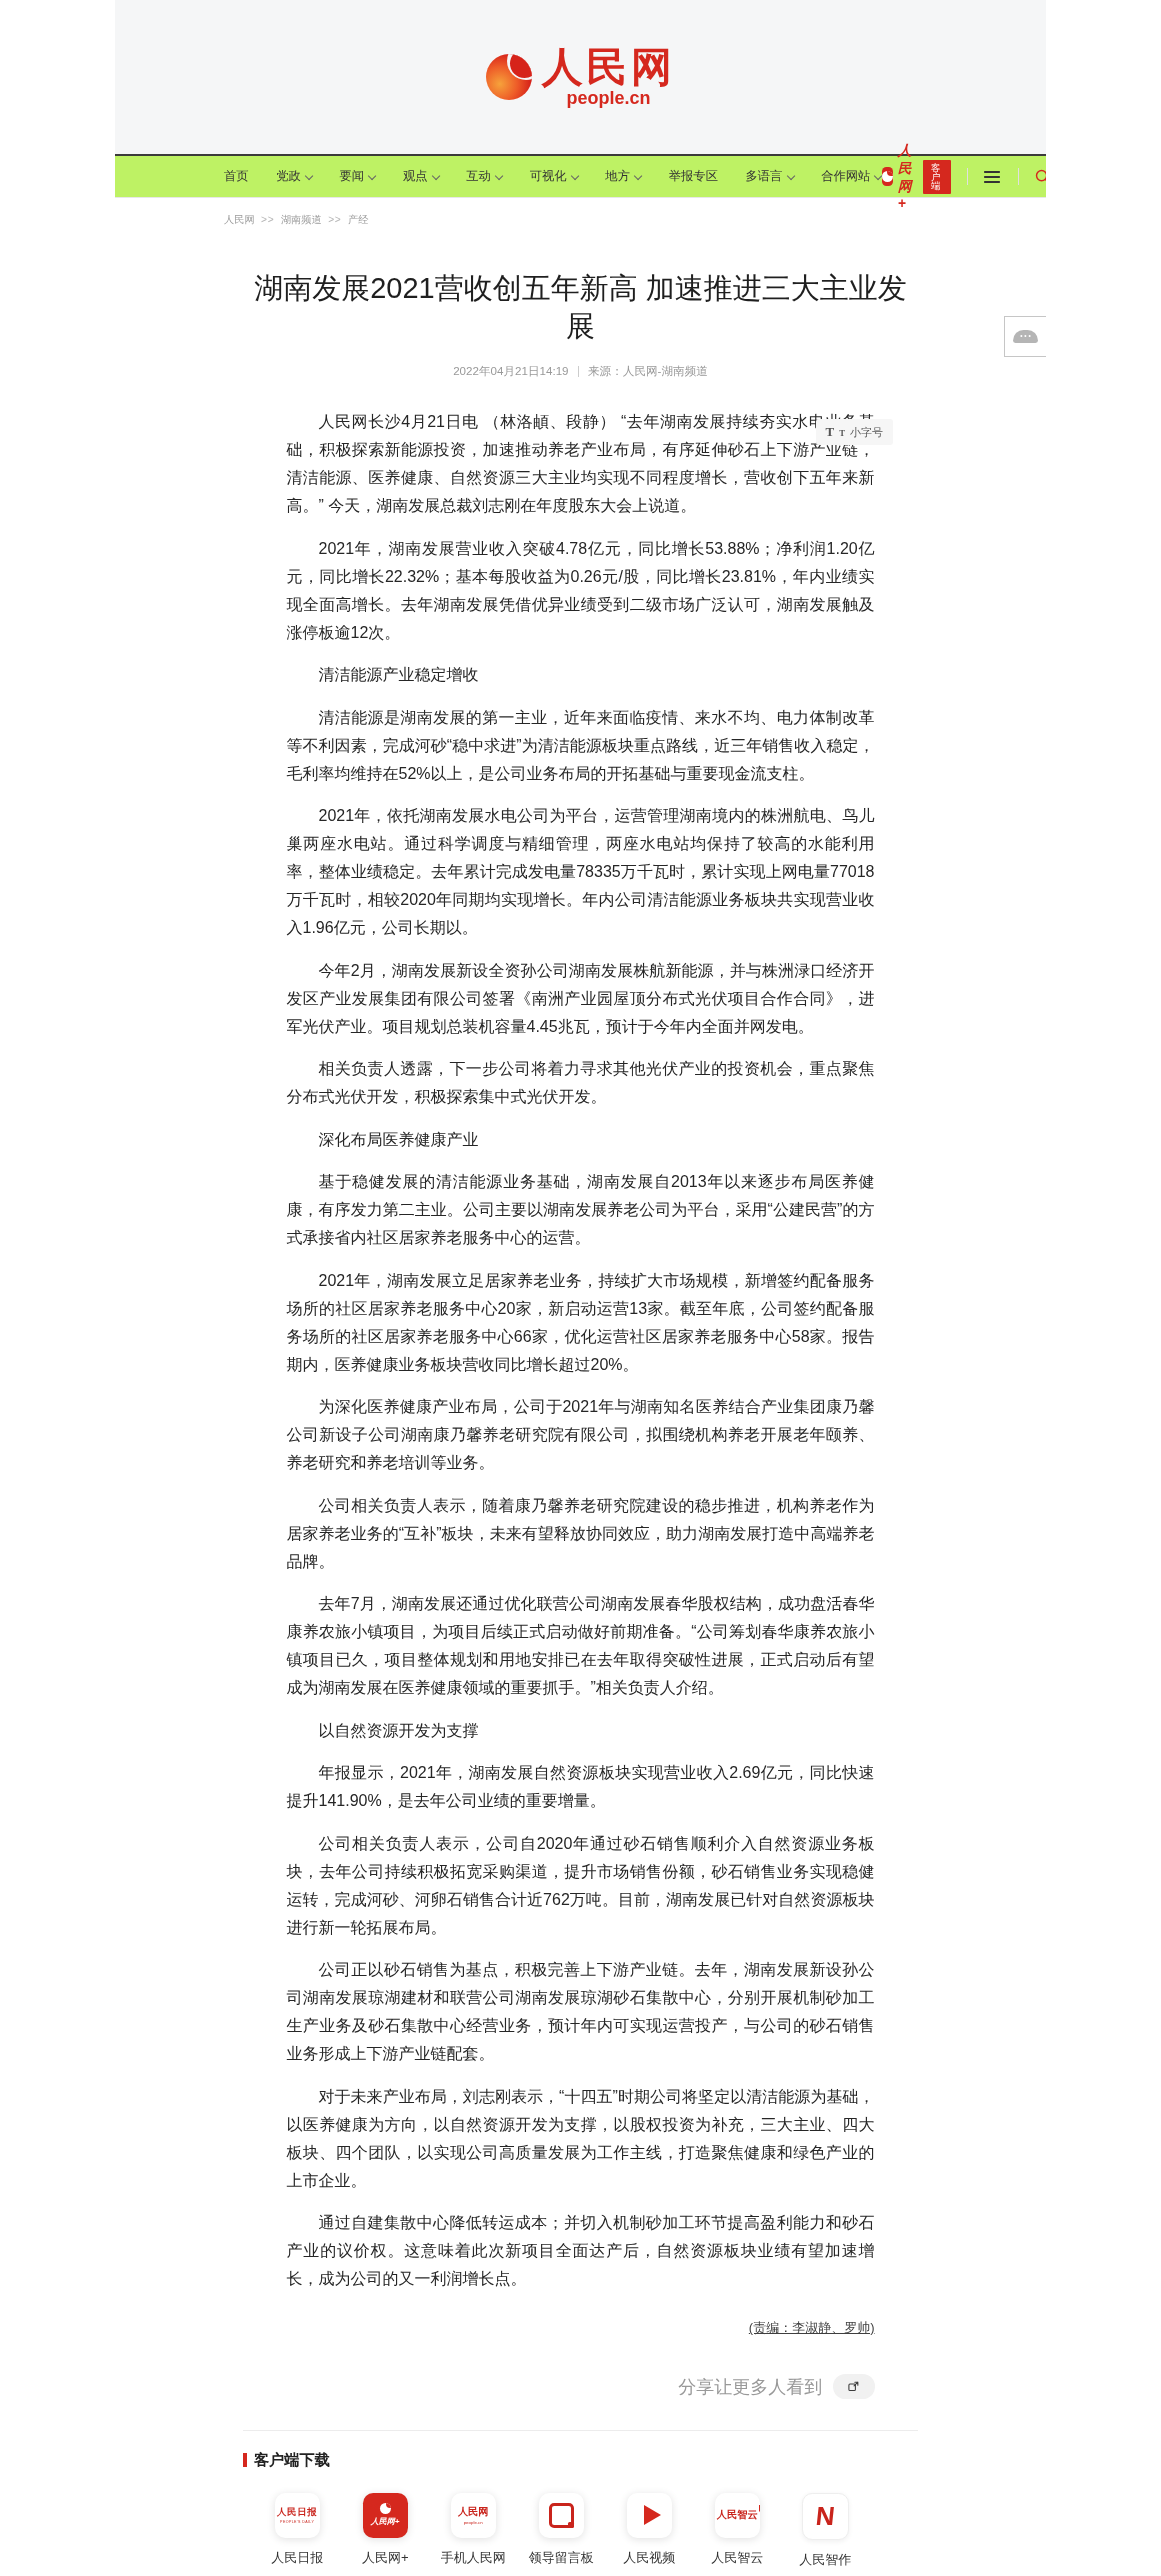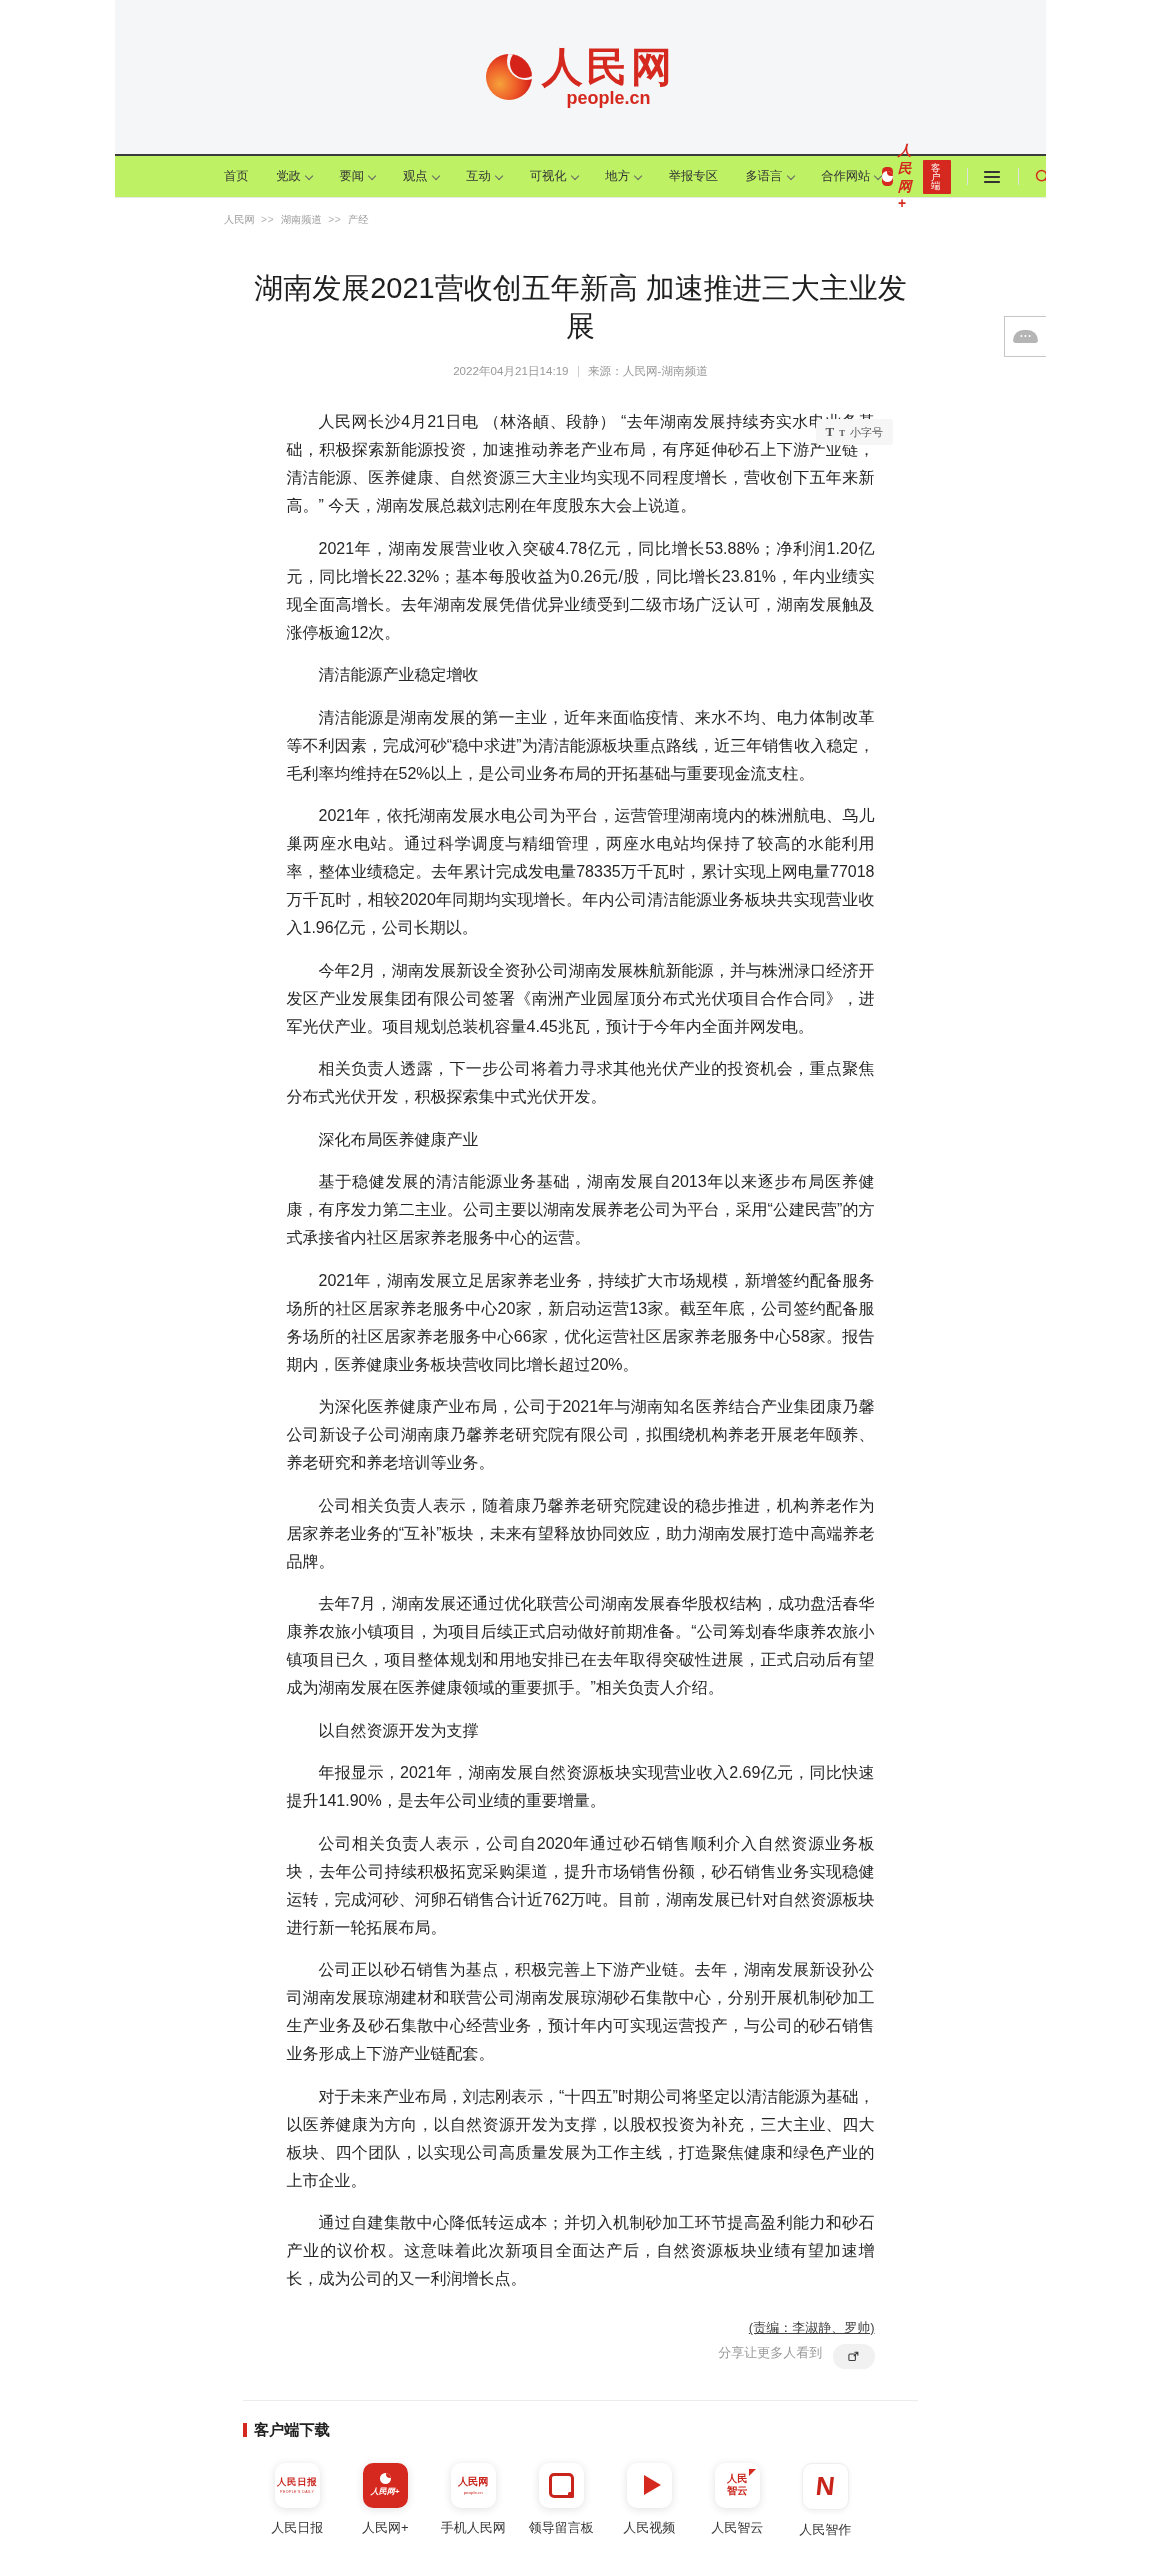--- a/index.html
+++ b/index.html
@@ -50,21 +50,21 @@
   .article-meta{margin-top:19px;display:flex;justify-content:center;align-items:center;gap:9.4px;font-size:11.6px;color:#999;}
   .meta-sep{width:0.7px;height:11px;background:#ccc;}
   .meta-src{color:#999;text-decoration:none;cursor:pointer;}
   .fontsize-widget{position:absolute;top:150px;right:33px;display:flex;align-items:baseline;gap:5.1px;color:#555;font-size:11px;background:#f6f6f6;border-radius:2.9px;padding:5.1px 9.4px;cursor:pointer;}
   .fw-t1{font-size:13px;font-weight:700;font-family:"Liberation Serif","DejaVu Serif",serif;}
   .fw-t2{font-size:8.7px;font-weight:700;font-family:"Liberation Serif","DejaVu Serif",serif;}
 
   .article-body{width:588px;margin:29px auto 0;}
   .article-p,.article-h{font-size:16px;line-height:28px;color:#262626;text-indent:2em;margin:14.5px 0;text-align:justify;}
   .byline{margin-top:26px;text-align:right;font-size:13px;color:#3f3f3f;text-decoration:underline;}
-  .share-row{margin-top:7px;display:flex;justify-content:flex-end;align-items:flex-start;gap:10.2px;color:#999;font-size:13px;}
+  .share-row{margin-top:37px;display:flex;justify-content:flex-end;align-items:flex-end;gap:10.2px;color:#999;font-size:18px;}
   .share-pill{width:42px;height:25px;border-radius:12.3px;background:#f1f1f1;display:flex;align-items:center;justify-content:center;cursor:pointer;}
 
   
   .apps-divider{width:675px;margin:30.5px auto 0;border:none;border-top:0.7px solid #ececec;}
   .apps-section{width:675px;margin:19px auto 0;}
   .apps-head{display:flex;align-items:center;gap:7.3px;}
   .apps-bar{width:3.6px;height:14.5px;background:#d5281e;}
   .apps-title{font-size:15.2px;font-weight:700;color:#222;}
   .apps-row{margin:22px 0 0 10.2px;display:flex;width:617px;}
   .app{width:88px;display:flex;flex-direction:column;align-items:center;cursor:pointer;}
@@ -72,21 +72,21 @@
   .app-label{margin-top:11.6px;font-size:13px;color:#333;white-space:nowrap;}
   .ai-cal{color:#c9241c;font-weight:700;font-size:9.4px;letter-spacing:0.7px;}
   .ai-sub{color:#c9241c;font-size:3.6px;letter-spacing:0.4px;margin-top:1.5px;}
   .app-rmwplus{background:#d5281e;}
   .ai-script{color:#fff;font-weight:700;font-size:8px;font-style:italic;margin-top:2.2px;}
   .ai-cal2{color:#c9241c;font-weight:700;font-size:10.2px;}
   .ai-sub2{color:#c9241c;font-size:4.4px;margin-top:0.7px;}
   .board-glyph{width:19px;height:19px;border:3.6px solid #c9241c;border-radius:5.1px;display:block;position:relative;}
   .board-glyph::after{content:"";position:absolute;width:6.5px;height:6.5px;background:#c9241c;right:-3.6px;bottom:-3.6px;border-radius:1.5px;}
   .play-glyph{display:block;width:0;height:0;border-left:17.4px solid #d5281e;border-top:10.2px solid transparent;border-bottom:10.2px solid transparent;margin-left:5.8px;}
-  .zy-wrap{display:flex;flex-direction:column;align-items:center;position:relative;}
+  .zy-wrap{display:flex;flex-direction:row;align-items:center;position:relative;}
   .ai-zy{color:#c9241c;font-weight:700;font-size:10.2px;line-height:11.6px;}
   .zy-flag{position:absolute;top:-4.4px;right:-8.7px;width:0;height:0;border-left:7.3px solid #d5281e;border-bottom:7.3px solid transparent;}
   .app-zhizuo{border:0.7px solid #eee;box-shadow:0 1.5px 5.8px rgba(0,0,0,.06);}
   .ai-n{color:#c9241c;font-weight:800;font-size:26px;line-height:1;transform:skewX(-6deg);}
 
   
   .float-box{position:absolute;top:316px;right:0;width:41px;height:39px;background:#fff;border:0.7px solid #c6c6c6;border-right:none;display:flex;align-items:center;justify-content:center;cursor:pointer;}
   .cloud{width:25px;height:13.8px;background:#b5b5b5;border-radius:12.3px 12.3px 2.9px 2.9px;position:relative;display:block;}
   .cloud::after{content:"• • •";position:absolute;left:0;right:0;top:2.9px;text-align:center;color:#fff;font-size:6.5px;line-height:8.7px;}
 </style>

